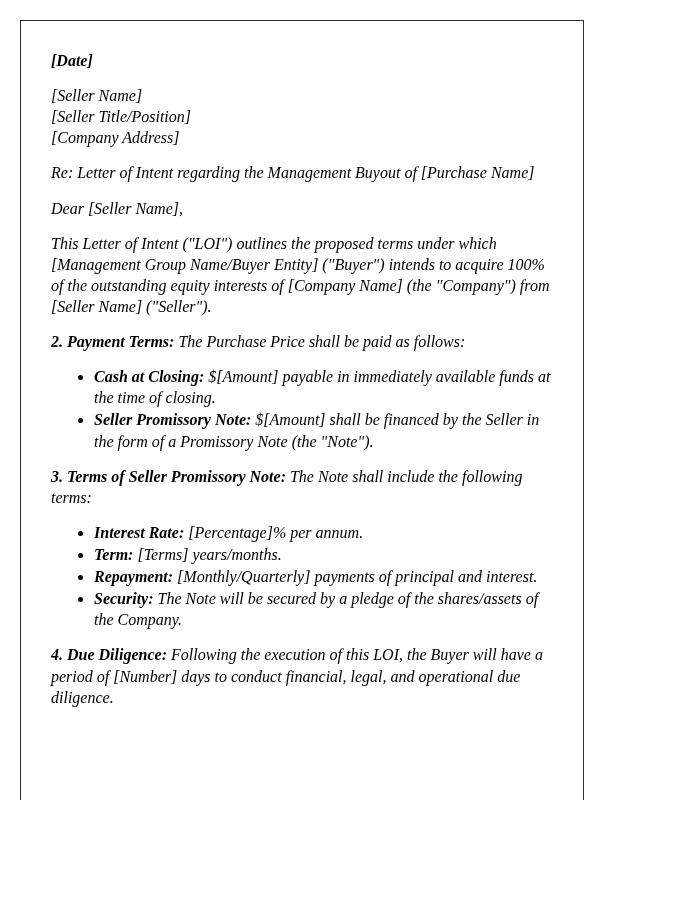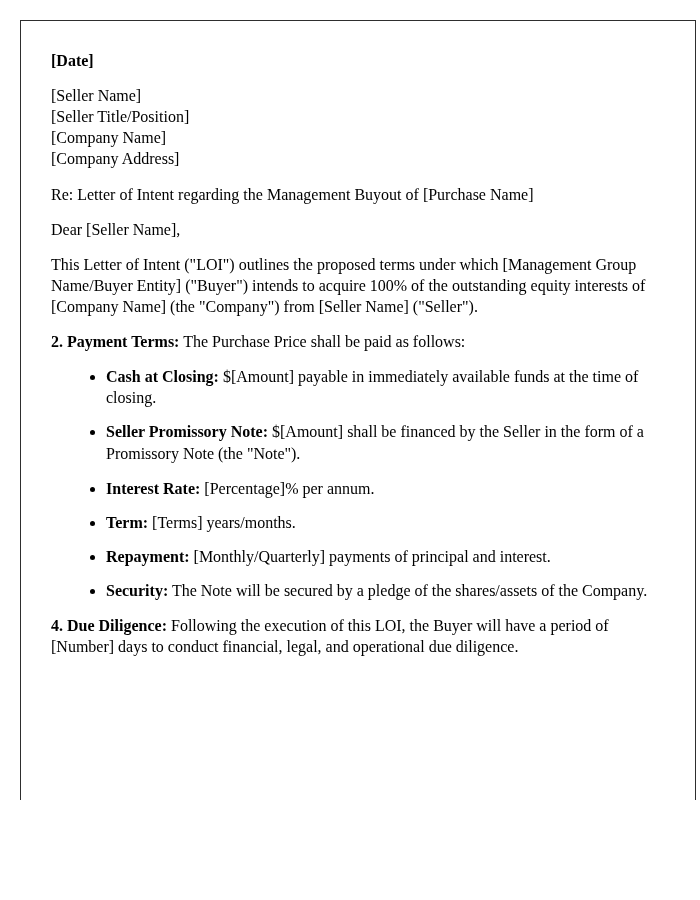--- a/index.html
+++ b/index.html
@@ -16,27 +16,28 @@
     height: 900px;
     background: #ffffff;
     font-family: "Liberation Serif", "DejaVu Serif", serif;
     color: #000000;
   }
   .doc-frame {
     position: absolute;
     left: 20px;
     top: 20px;
     box-sizing: border-box;
-    width: 676px;
+    width: 564px;
     height: 780px;
     border: 1px solid #2e2e2e;
     border-bottom: none;
     padding: 29px 30px 0 30px;
     overflow: hidden;
     background: #ffffff;
+    font-style: italic;
   }
   .doc-frame p {
     margin: 14px 0;
     font-size: 16px;
     line-height: 1.32;
   }
   .doc-frame p:first-child {
     margin-top: 0;
   }
   .recipient span {
@@ -45,57 +46,57 @@
   .bold {
     font-weight: bold;
   }
   ul.terms-list {
     margin: 14px 0;
     padding-left: 42px;
     font-size: 16px;
     line-height: 1.32;
   }
   ul.terms-list li {
-    margin: 13px;
+    margin: 1px;
     padding: 0;
     list-style-type: disc;
   }
   strong {
     font-weight: bold;
   }
 </style>
 </head>
 <body>
 
 <div class="page-wrap">
   <div class="doc-frame">
 
     <p class="bold">[Date]</p>
 
     <p class="recipient">
       <span>[Seller Name]</span>
       <span>[Seller Title/Position]</span>
-      <span>[Company Name]</span>
       <span>[Company Address]</span>
     </p>
 
     <p>Re: Letter of Intent regarding the Management Buyout of [Purchase Name]</p>
 
     <p>Dear [Seller Name],</p>
 
     <p>This Letter of Intent ("LOI") outlines the proposed terms under which [Management Group Name/Buyer Entity] ("Buyer") intends to acquire 100% of the outstanding equity interests of [Company Name] (the "Company") from [Seller Name] ("Seller").</p>
 
 
     <p><strong>2. Payment Terms:</strong><span> The Purchase Price shall be paid as follows:</span></p>
 
     <ul class="terms-list">
       <li><strong>Cash at Closing:</strong><span> $[Amount] payable in immediately available funds at the time of closing.</span></li>
       <li><strong>Seller Promissory Note:</strong><span> $[Amount] shall be financed by the Seller in the form of a Promissory Note (the "Note").</span></li>
     </ul>
 
+    <p><strong>3. Terms of Seller Promissory Note:</strong><span> The Note shall include the following terms:</span></p>
 
     <ul class="terms-list">
       <li><strong>Interest Rate:</strong><span> [Percentage]% per annum.</span></li>
       <li><strong>Term:</strong><span> [Terms] years/months.</span></li>
       <li><strong>Repayment:</strong><span> [Monthly/Quarterly] payments of principal and interest.</span></li>
       <li><strong>Security:</strong><span> The Note will be secured by a pledge of the shares/assets of the Company.</span></li>
     </ul>
 
     <p><strong>4. Due Diligence:</strong><span> Following the execution of this LOI, the Buyer will have a period of [Number] days to conduct financial, legal, and operational due diligence.</span></p>
 

